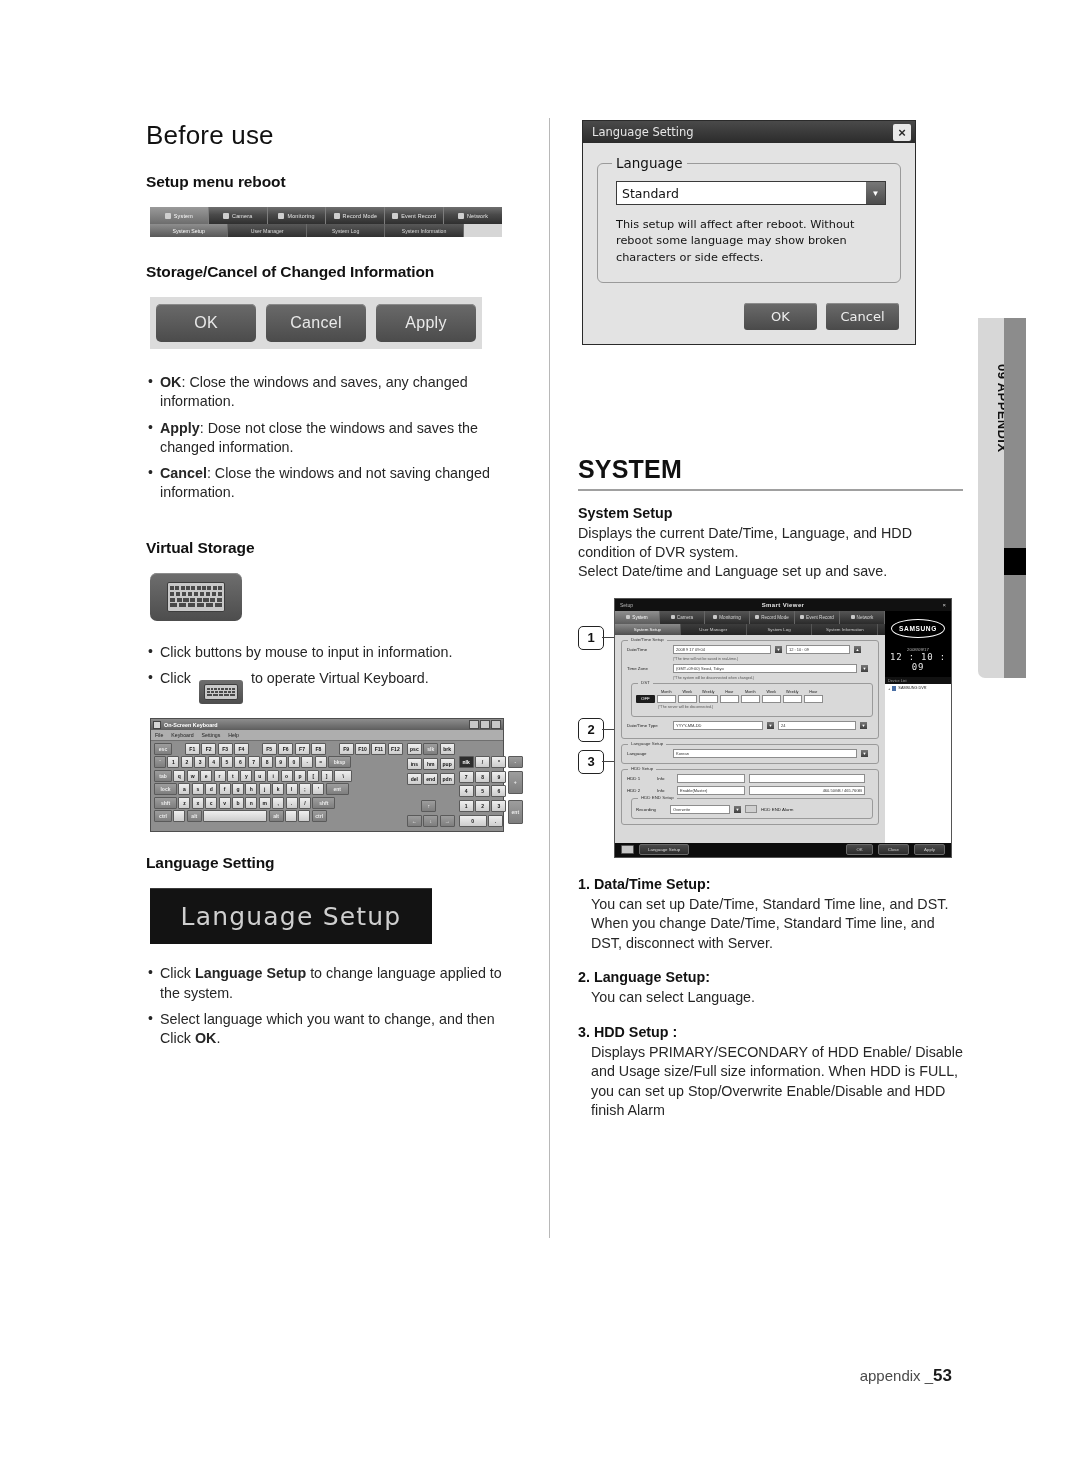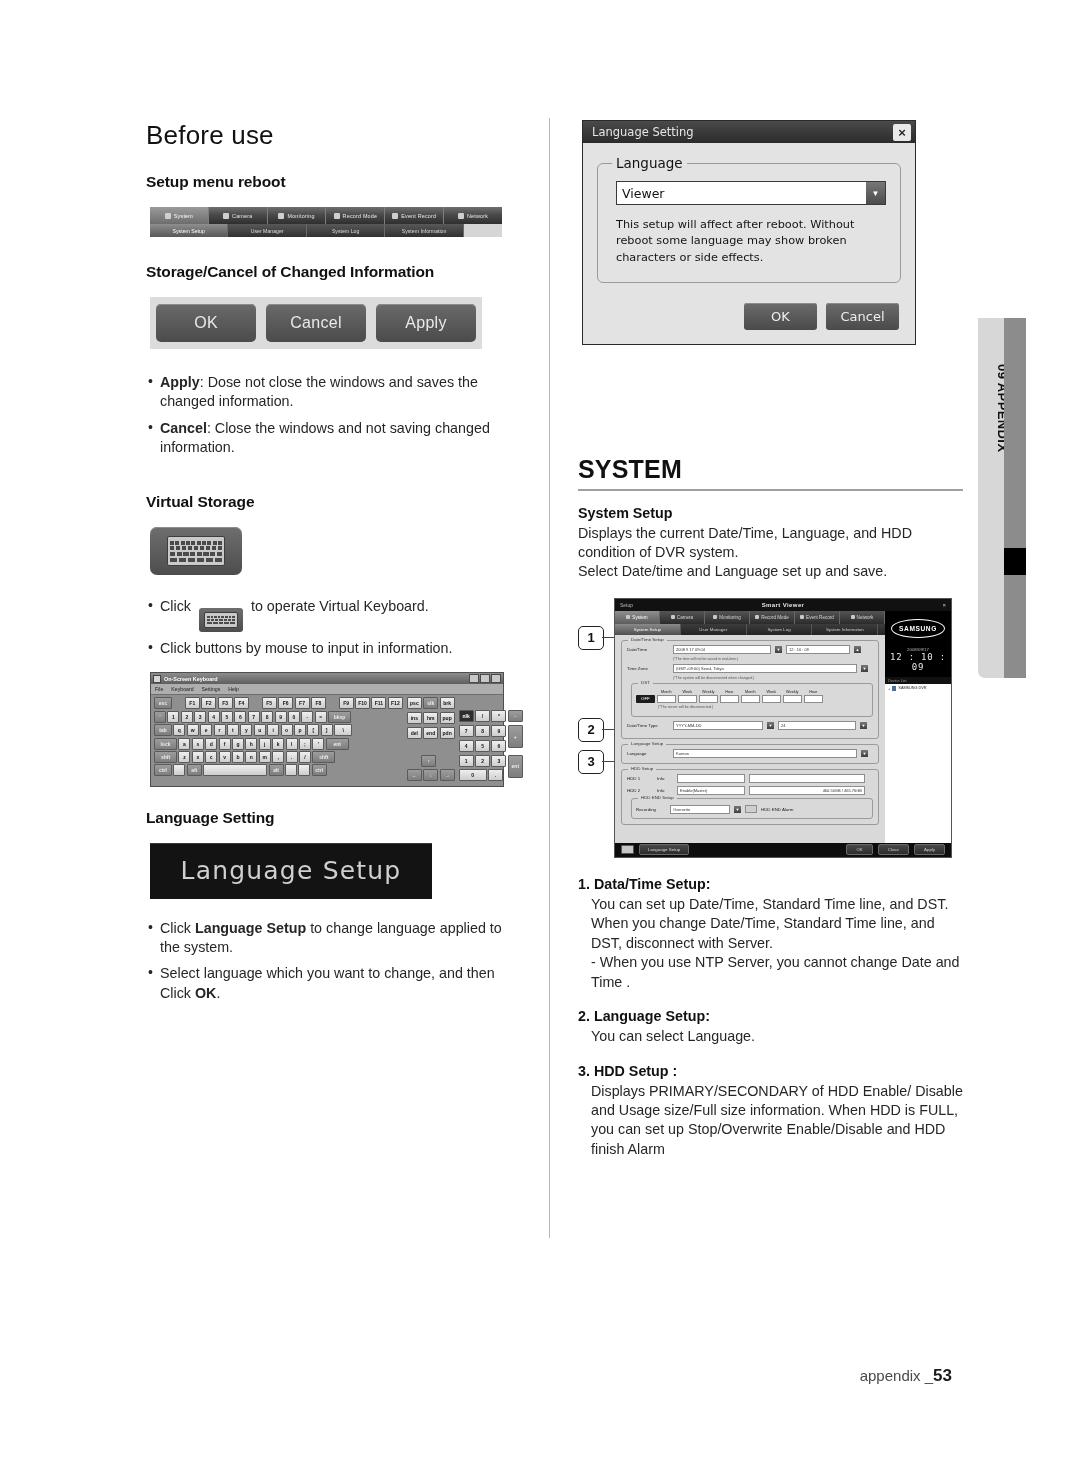--- a/index.html
+++ b/index.html
@@ -241,20 +241,21 @@
 
     <h2 class="sub">Storage/Cancel of Changed Information</h2>
 
     <div class="btnbar-fig">
       <div class="b">OK</div>
       <div class="b">Cancel</div>
       <div class="b">Apply</div>
     </div>
 
     <ul class="bullets" style="margin-bottom:36px;">
+      <li><b>OK</b><span>:</span><span>  Close the windows and saves, any changed information.</span></li>
       <li><b>Apply</b><span>:</span><span> Dose not close the windows and saves the changed information.</span></li>
       <li><b>Cancel</b><span>:</span><span> Close the windows and not saving changed information.</span></li>
     </ul>
 
     <h2 class="sub">Virtual Storage</h2>
 
     <div class="vkb-fig">
       <div class="vkb-glyph">
         <div class="r">
             <i></i>
@@ -294,20 +295,21 @@
             <i></i>
             <i></i>
             <i></i>
             <i></i>
             <i></i>
           </div>
       </div>
     </div>
 
     <ul class="bullets" style="margin-bottom:14px;">
+      <li>Click buttons by mouse to input in information.</li>
       <li>
         <span>Click</span>
         <span class="vkb-inline">
           <span class="vkb-glyph">
             <span class="r" style="display:flex;gap:1px;">
                 <i></i>
                 <i></i>
                 <i></i>
                 <i></i>
                 <i></i>
@@ -328,21 +330,20 @@
                 <i></i>
                 <i></i>
                 <i></i>
                 <i></i>
                 <i></i>
               </span>
           </span>
         </span>
         <span>to operate Virtual Keyboard.</span>
       </li>
-      <li>Click buttons by mouse to input in information.</li>
     </ul>
 
     <div class="osk">
       <div class="osk-title">
         <span class="sq"></span>
         <span>On-Screen Keyboard</span>
         <span class="wbtns">
             <i></i>
             <i></i>
             <i></i>
@@ -527,21 +528,21 @@
 
     <div class="lsdlg">
       <div class="lsdlg-title">
         <span class="t">Language Setting</span>
         <span class="x">×</span>
       </div>
       <div class="lsdlg-body">
         <fieldset class="lang-fs">
           <legend>Language</legend>
           <div class="lang-select">
-            <span class="val">Viewer</span>
+            <span class="val">Standard</span>
             <span class="arw">▼</span>
           </div>
           <div class="lang-note">This setup will affect after reboot. Without reboot some language may show broken characters or side effects.</div>
         </fieldset>
       </div>
       <div class="lsdlg-foot">
         <div class="b">OK</div>
         <div class="b">Cancel</div>
       </div>
     </div>
@@ -735,21 +736,20 @@
           <span class="ab">OK</span>
           <span class="ab">Close</span>
           <span class="ab">Apply</span>
         </div>
       </div>
     </div>
 
     <div>
       <div class="num-h"><span>1.</span> <span>Data/Time Setup:</span></div>
       <div class="num-p">You can set up Date/Time, Standard Time line, and DST. When you change Date/Time, Standard Time line, and DST, disconnect with Server.</div>
-      <div class="num-p" style="margin-top:0">- When you use NTP Server, you cannot change Date and Time .</div>
 
       <div class="num-h"><span>2.</span> <span>Language Setup:</span></div>
       <div class="num-p">You can select Language.</div>
 
       <div class="num-h"><span>3.</span> <span>HDD Setup :</span></div>
       <div class="num-p">Displays PRIMARY/SECONDARY of HDD Enable/ Disable and Usage size/Full size information. When HDD is FULL, you can set up Stop/Overwrite Enable/Disable and HDD finish Alarm</div>
     </div>
   </div>
 
   <div class="sidetab">

